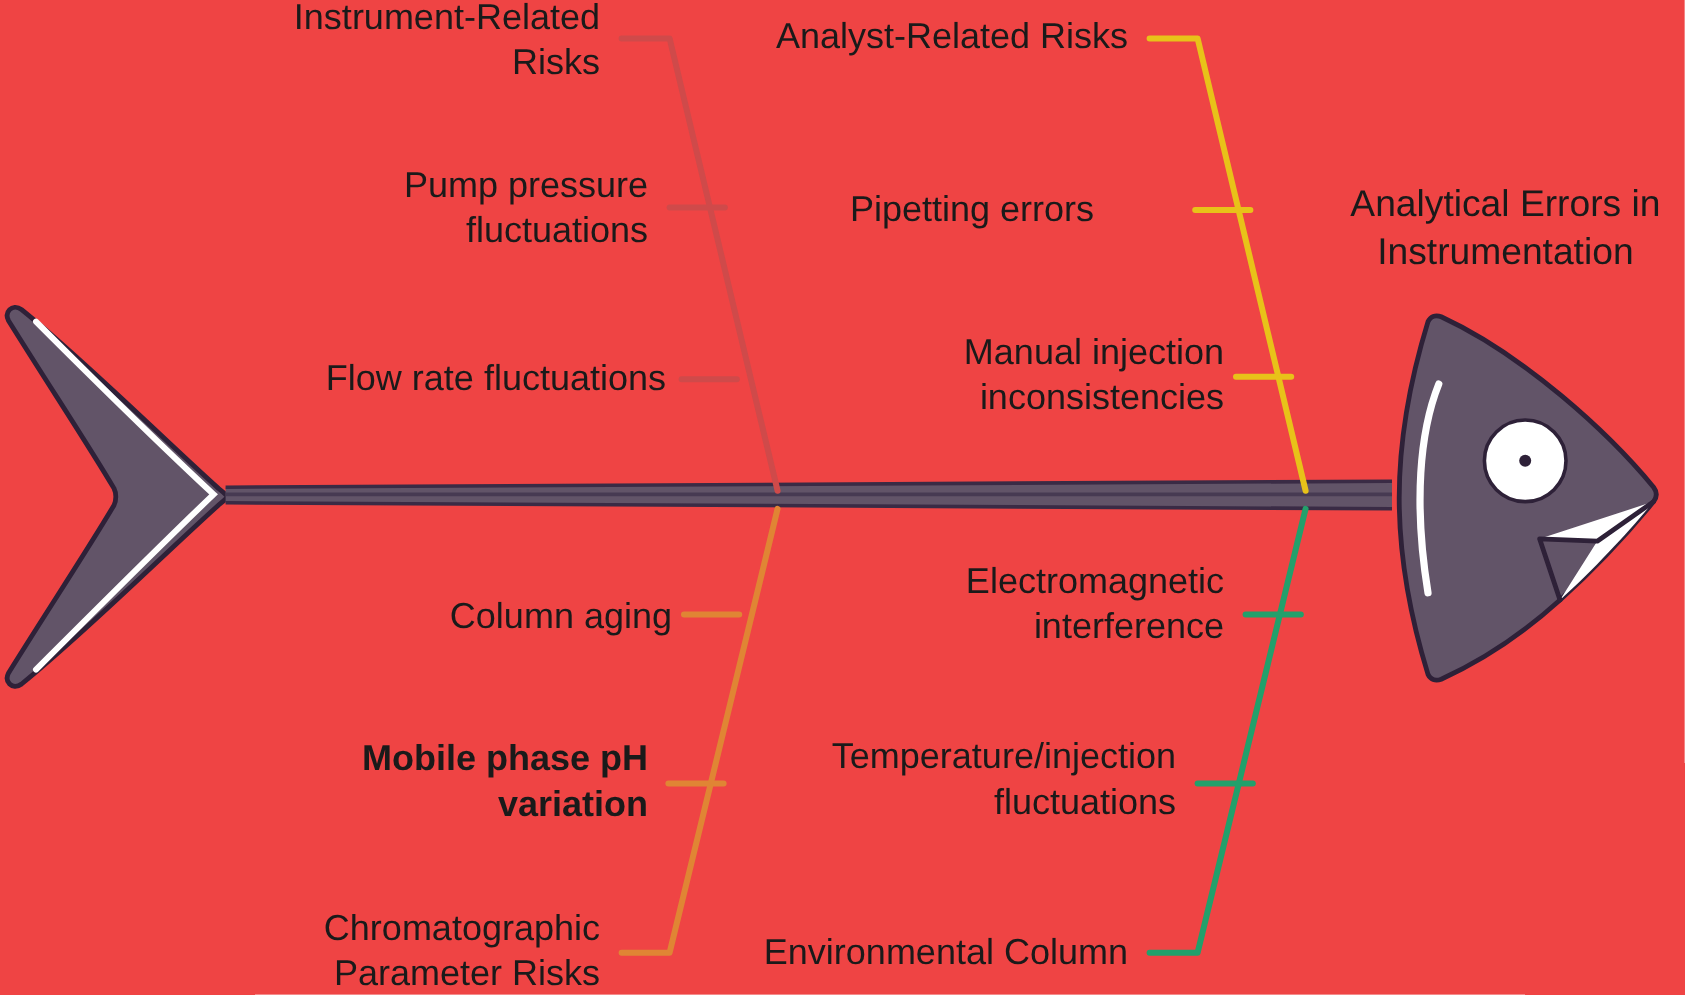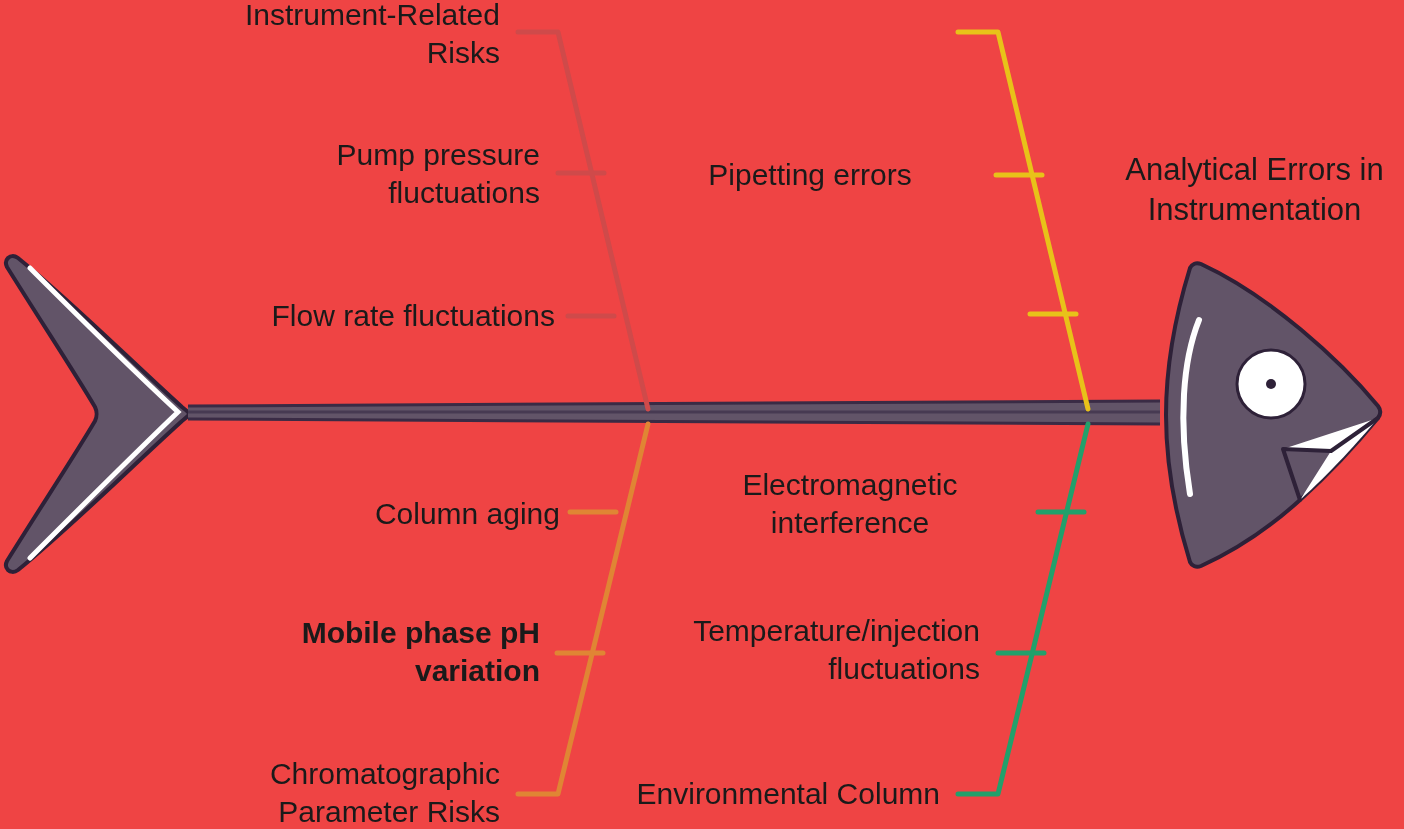--- a/index.html
+++ b/index.html
@@ -132,35 +132,38 @@
   </svg>
 
   <div class="label label-right cat-label" style="left: 160px; top: -4px; width: 340px;">Instrument-Related
 Risks</div>
 
   <div class="label label-right cause-label" style="left: 200px; top: 136px; width: 340px;">Pump pressure
 fluctuations</div>
 
   <div class="label label-right cause-label" style="left: 180px; top: 297px; width: 375px;">Flow rate fluctuations</div>
 
+  <div class="label label-right cat-label" style="left: 590px; top: 12px; width: 350px;">Analyst-Related Risks</div>
 
   <div class="label label-right cause-label" style="left: 640px; top: 156px; width: 340px; text-align: center;">Pipetting errors</div>
 
+  <div class="label label-right cause-label" style="left: 680px; top: 275px; width: 340px;">Manual injection
+inconsistencies</div>
 
   <div class="label label-center title-label" style="left: 1112px; top: 150px; width: 285px;">Analytical Errors in Instrumentation</div>
 
   <div class="label label-right cause-label" style="left: 220px; top: 495px; width: 340px;">Column aging</div>
 
   <div class="label label-right cause-label" style="left: 200px; top: 614px; width: 340px; font-weight: bold;">Mobile phase pH
 variation</div>
 
   <div class="label label-right cat-label" style="left: 160px; top: 755px; width: 340px;">Chromatographic
 Parameter Risks</div>
 
-  <div class="label label-right cause-label" style="left: 680px; top: 466px; width: 340px; text-align: center;">Electromagnetic
+  <div class="label label-right cause-label" style="left: 680px; top: 466px; width: 340px;">Electromagnetic
 interference</div>
 
   <div class="label label-right cause-label" style="left: 640px; top: 612px; width: 340px;">Temperature/injection
 fluctuations</div>
 
   <div class="label label-right cat-label" style="left: 600px; top: 775px; width: 340px;">Environmental Column</div>
 
 </div>
 
 </body></html>

